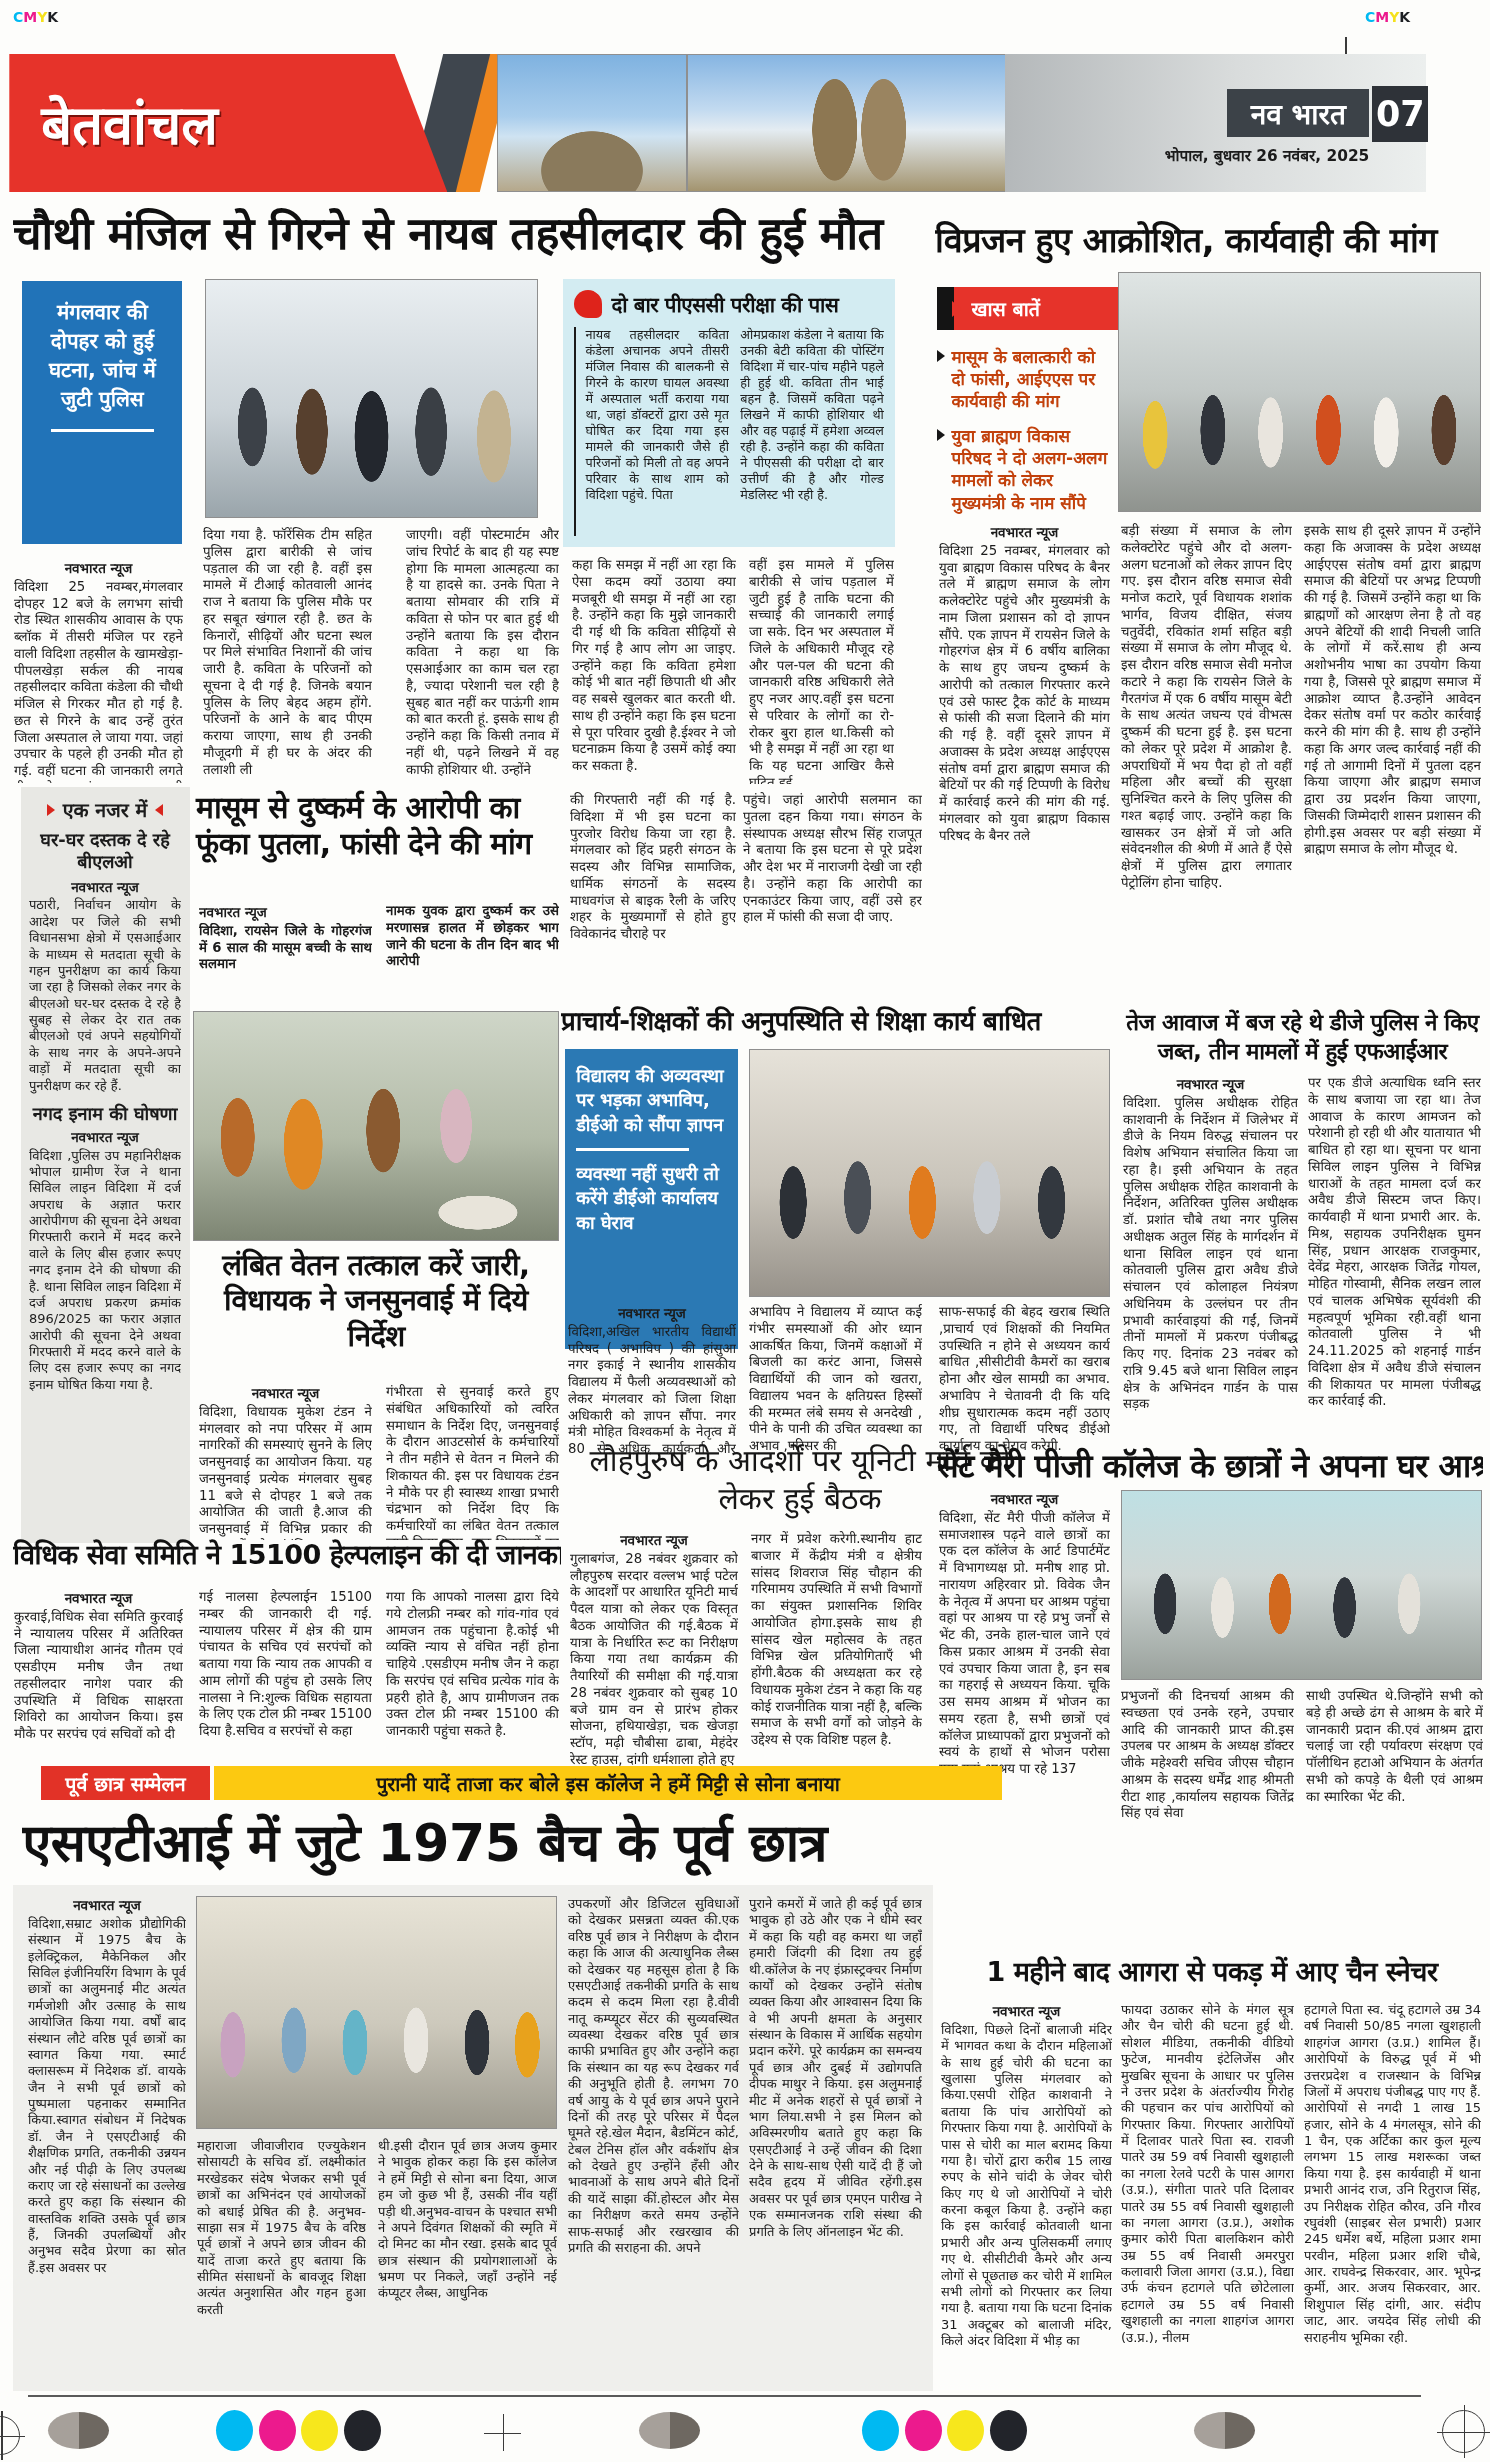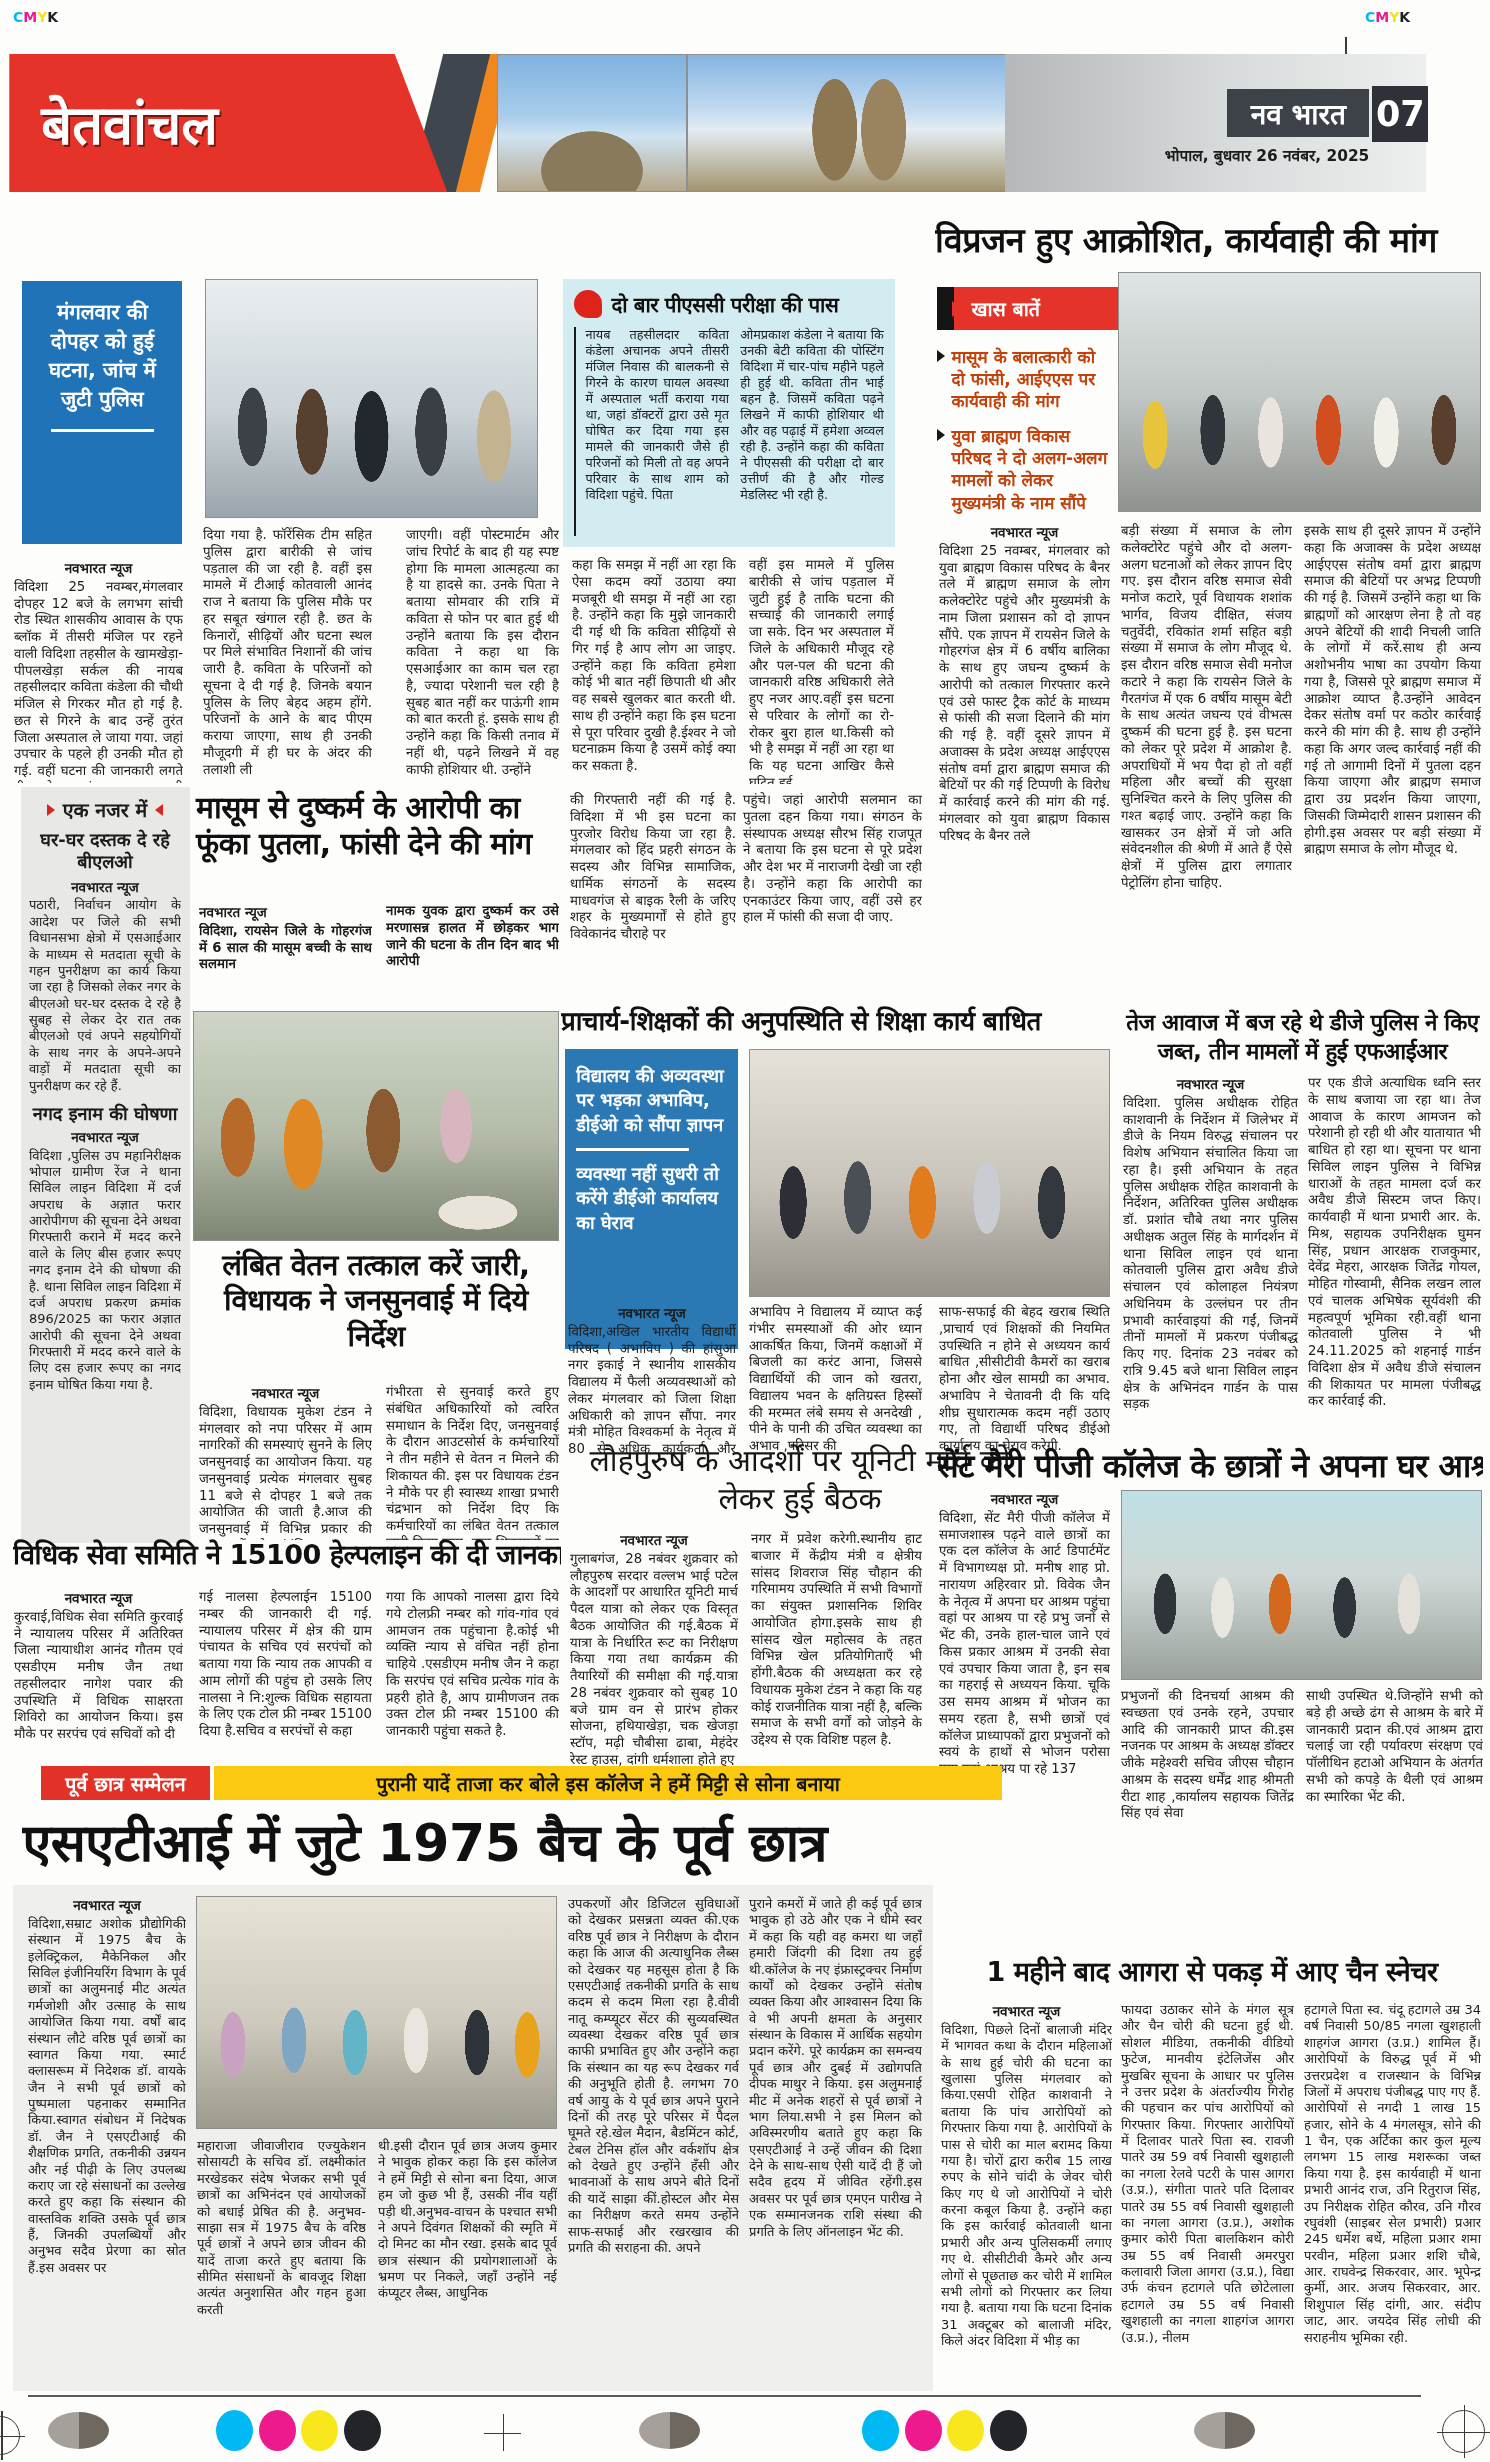--- a/index.html
+++ b/index.html
@@ -138,20 +138,21 @@
     </div>
     <div class="abs photo ph-stupa1" style="left:488px;top:0;width:190px;height:138px;"></div>
     <div class="abs photo ph-stupa2" style="left:678px;top:0;width:328px;height:138px;"></div>
     <div class="abs panel" style="left:996px;top:0;width:421px;height:138px;">
       <div class="abs nb-box" style="left:222px;top:35px;width:142px;height:48px;font-size:28px;">नव भारत</div>
       <div class="abs pageno" style="left:367px;top:32px;width:56px;height:56px;font-size:35px;">07</div>
       <div class="abs dateline" style="left:140px;top:91px;width:224px;font-size:15.4px;text-align:right;">भोपाल, बुधवार 26 नवंबर, 2025</div>
     </div>
   </div>
 
+  <div class="abs hl nowrap" style="left:13px;top:201px;width:902px;height:71px;font-size:45px;">चौथी मंजिल से गिरने से नायब तहसीलदार की हुई मौत</div>
 
   <div class="abs bluebox" style="left:22.4px;top:281px;width:160px;height:263px;padding:17px 11.2px;font-size:20.5px;line-height:1.42;">
     <div style="text-align:center;">मंगलवार की दोपहर को हुई घटना, जांच में जुटी पुलिस</div>
     <div class="white-rule" style="margin:15px auto 0;"></div>
   </div>
 
   <div class="abs photo ph-hospital" style="left:205px;top:279px;width:333px;height:239px;"></div>
 
   <div class="abs quotebox" style="left:563px;top:279px;width:332px;height:268px;padding:11.2px;">
     <div style="display:flex;align-items:center;gap:9.3px;">
@@ -258,21 +259,21 @@
     <div class="body-text">गुलाबगंज, 28 नबंवर शुक्रवार को लौहपुरुष सरदार वल्लभ भाई पटेल के आदर्शों पर आधारित यूनिटी मार्च पैदल यात्रा को लेकर एक विस्तृत बैठक आयोजित की गई.बैठक में यात्रा के निर्धारित रूट का निरीक्षण किया गया तथा कार्यक्रम की तैयारियों की समीक्षा की गई.यात्रा 28 नबंवर शुक्रवार को सुबह 10 बजे ग्राम वन से प्रारंभ होकर सोजना, हथियाखेड़ा, चक खेजड़ा स्टॉप, मढ़ी चौबीसा ढाबा, मेहंदेर रेस्ट हाउस, दांगी धर्मशाला होते हुए</div>
   </div>
   <div class="abs col body-text" style="left:751px;top:1531px;width:171px;height:317px;">नगर में प्रवेश करेगी.स्थानीय हाट बाजार में केंद्रीय मंत्री व क्षेत्रीय सांसद शिवराज सिंह चौहान की गरिमामय उपस्थिति में सभी विभागों का संयुक्त प्रशासनिक शिविर आयोजित होगा.इसके साथ ही सांसद खेल महोत्सव के तहत विभिन्न खेल प्रतियोगिताएँ भी होंगी.बैठक की अध्यक्षता कर रहे विधायक मुकेश टंडन ने कहा कि यह कोई राजनीतिक यात्रा नहीं है, बल्कि समाज के सभी वर्गों को जोड़ने के उद्देश्य से एक विशिष्ट पहल है.</div>
 
   <div class="abs hl nowrap" style="left:937px;top:1443px;width:546px;height:39px;font-size:32px;">सेंट मैरी पीजी कॉलेज के छात्रों ने अपना घर आश्रम में की भेंट</div>
   <div class="abs col" style="left:939px;top:1490px;width:171px;height:430px;">
     <div class="byline">नवभारत न्यूज</div>
     <div class="body-text">विदिशा, सेंट मैरी पीजी कॉलेज में समाजशास्त्र पढ़ने वाले छात्रों का एक दल कॉलेज के आर्ट डिपार्टमेंट में विभागध्यक्ष प्रो. मनीष शाह प्रो. नारायण अहिरवार प्रो. विवेक जैन के नेतृत्व में अपना घर आश्रम पहुंचा वहां पर आश्रय पा रहे प्रभु जनों से भेंट की, उनके हाल-चाल जाने एवं किस प्रकार आश्रम में उनकी सेवा एवं उपचार किया जाता है, इन सब का गहराई से अध्ययन किया. चूकि उस समय आश्रम में भोजन का समय रहता है, सभी छात्रों एवं कॉलेज प्राध्यापकों द्वारा प्रभुजनों को स्वयं के हाथों से भोजन परोसा गया.यहां आश्रय पा रहे 137</div>
   </div>
   <div class="abs photo ph-ashram" style="left:1121px;top:1490px;width:361px;height:190px;"></div>
-  <div class="abs col body-text" style="left:1121px;top:1688px;width:173px;height:233px;">प्रभुजनों की दिनचर्या आश्रम की स्वच्छता एवं उनके रहने, उपचार आदि की जानकारी प्राप्त की.इस नजनक पर आश्रम के अध्यक्ष डॉक्टर जीके महेश्वरी सचिव जीएस चौहान आश्रम के सदस्य धर्मेंद्र शाह श्रीमती रीटा शाह ,कार्यालय सहायक जितेंद्र सिंह एवं सेवा</div>
+  <div class="abs col body-text" style="left:1121px;top:1688px;width:173px;height:233px;">प्रभुजनों की दिनचर्या आश्रम की स्वच्छता एवं उनके रहने, उपचार आदि की जानकारी प्राप्त की.इस उपलब पर आश्रम के अध्यक्ष डॉक्टर जीके महेश्वरी सचिव जीएस चौहान आश्रम के सदस्य धर्मेंद्र शाह श्रीमती रीटा शाह ,कार्यालय सहायक जितेंद्र सिंह एवं सेवा</div>
   <div class="abs col body-text" style="left:1306px;top:1688px;width:177px;height:233px;">साथी उपस्थित थे.जिन्होंने सभी को बड़े ही अच्छे ढंग से आश्रम के बारे में जानकारी प्रदान की.एवं आश्रम द्वारा चलाई जा रही पर्यावरण संरक्षण एवं पॉलीथिन हटाओ अभियान के अंतर्गत सभी को कपड़े के थैली एवं आश्रम का स्मारिका भेंट की.</div>
 
   <div class="abs hl nowrap" style="left:13px;top:1535px;width:548px;height:43px;font-size:27px;">विधिक सेवा समिति ने 15100 हेल्पलाइन  की दी जानकारी</div>
   <div class="abs col" style="left:14px;top:1589px;width:169px;height:259px;">
     <div class="byline">नवभारत न्यूज</div>
     <div class="body-text">कुरवाई,विधिक सेवा समिति कुरवाई ने न्यायालय परिसर में अतिरिक्त जिला न्यायाधीश आनंद गौतम एवं एसडीएम मनीष जैन तथा तहसीलदार नागेश पवार की उपस्थिति में विधिक साक्षरता शिविरो का आयोजन किया। इस मौके पर सरपंच एवं सचिवों को दी</div>
   </div>
   <div class="abs col body-text" style="left:199px;top:1589px;width:173px;height:259px;">गई नालसा हेल्पलाईन 15100 नम्बर की जानकारी दी गई. न्यायालय परिसर में क्षेत्र की ग्राम पंचायत के सचिव एवं सरपंचों को बताया गया कि न्याय तक आपकी व आम लोगों की पहुंच हो उसके लिए नालसा ने नि:शुल्क विधिक सहायता के लिए एक टोल फ्री नम्बर 15100 दिया है.सचिव व सरपंचों से कहा</div>
   <div class="abs col body-text" style="left:386px;top:1589px;width:173px;height:259px;">गया कि आपको नालसा द्वारा दिये गये टोलफ्री नम्बर को गांव-गांव एवं आमजन तक पहुंचाना है.कोई भी व्यक्ति न्याय से वंचित नहीं होना चाहिये .एसडीएम मनीष जैन ने कहा कि सरपंच एवं सचिव प्रत्येक गांव के प्रहरी होते है, आप ग्रामीणजन तक उक्त टोल फ्री नम्बर 15100 की जानकारी पहुंचा सकते है.</div>
 

